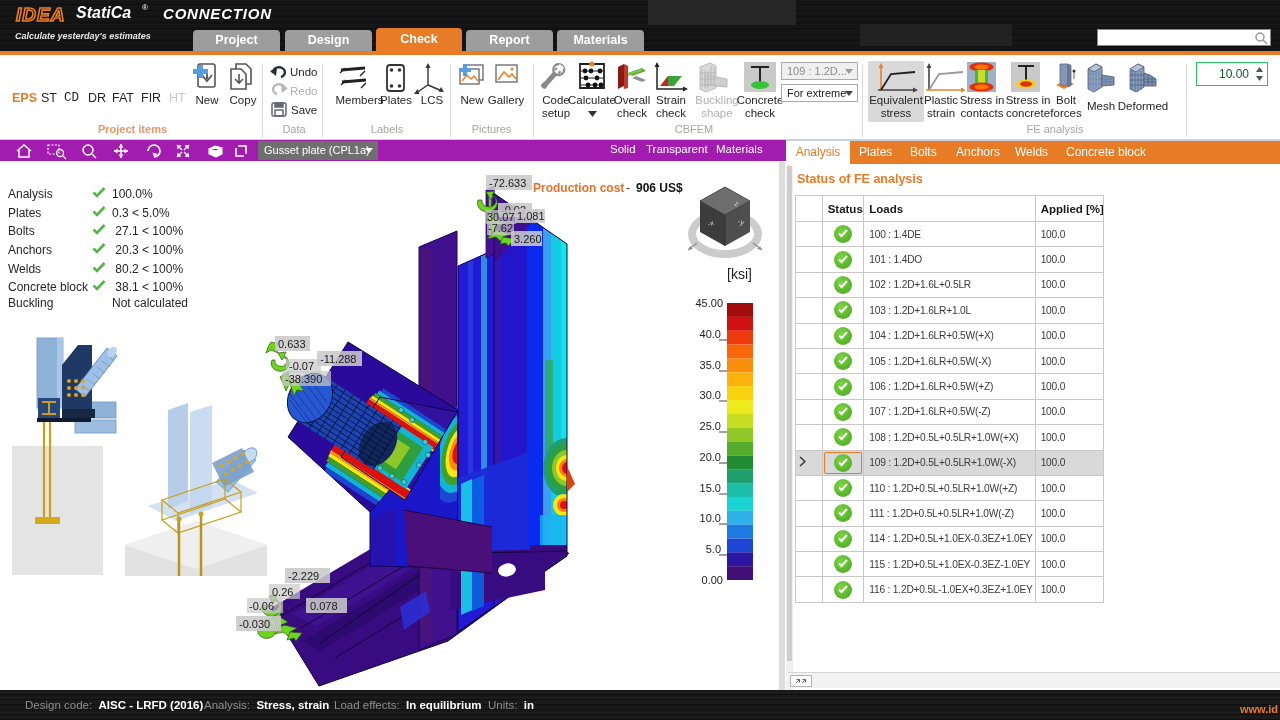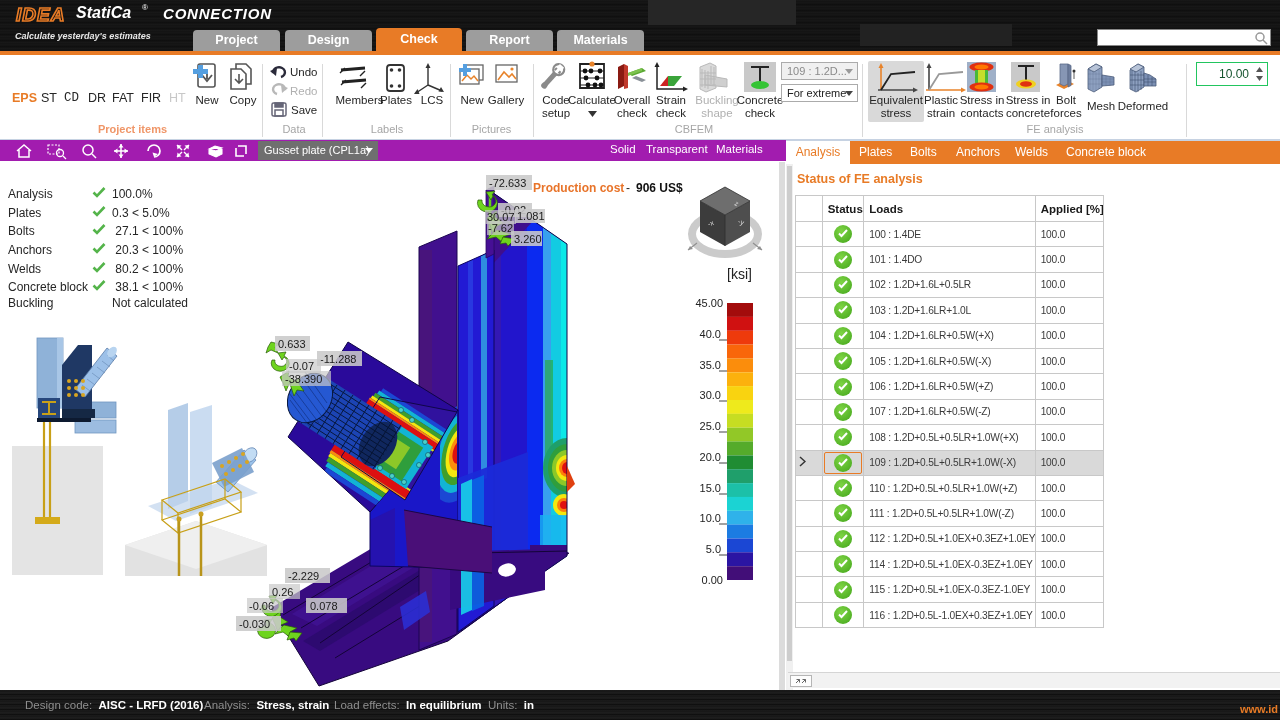--- a/index.html
+++ b/index.html
@@ -846,28 +846,20 @@
                   <path d="M1 4.5 L3.5 7 L9 1" stroke="#fff" stroke-width="2" fill="none"></path>
                 </svg></span></td>
             <td class="c2">111 : 1.2D+0.5L+0.5LR+1.0W(-Z)</td>
             <td class="c3">100.0</td>
           </tr>
       <tr>
             <td class="c0"></td>
             <td class="c1"><span class="gcheck"><svg width="10" height="9" viewBox="0 0 10 9" style="margin-top:4px;">
                   <path d="M1 4.5 L3.5 7 L9 1" stroke="#fff" stroke-width="2" fill="none"></path>
                 </svg></span></td>
-            <td class="c2">112 : 1.2D+0.5L+1.0EX+0.3EZ+1.0EY</td>
-            <td class="c3">100.0</td>
-          </tr>
-      <tr>
-            <td class="c0"></td>
-            <td class="c1"><span class="gcheck"><svg width="10" height="9" viewBox="0 0 10 9" style="margin-top:4px;">
-                  <path d="M1 4.5 L3.5 7 L9 1" stroke="#fff" stroke-width="2" fill="none"></path>
-                </svg></span></td>
             <td class="c2">114 : 1.2D+0.5L+1.0EX-0.3EZ+1.0EY</td>
             <td class="c3">100.0</td>
           </tr>
       <tr>
             <td class="c0"></td>
             <td class="c1"><span class="gcheck"><svg width="10" height="9" viewBox="0 0 10 9" style="margin-top:4px;">
                   <path d="M1 4.5 L3.5 7 L9 1" stroke="#fff" stroke-width="2" fill="none"></path>
                 </svg></span></td>
             <td class="c2">115 : 1.2D+0.5L+1.0EX-0.3EZ-1.0EY</td>
             <td class="c3">100.0</td>

